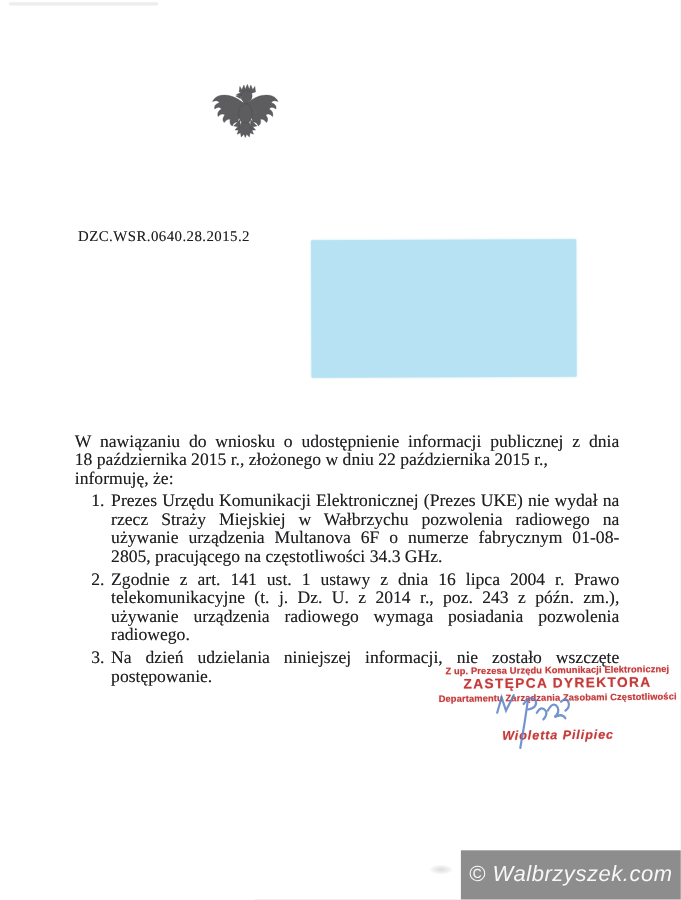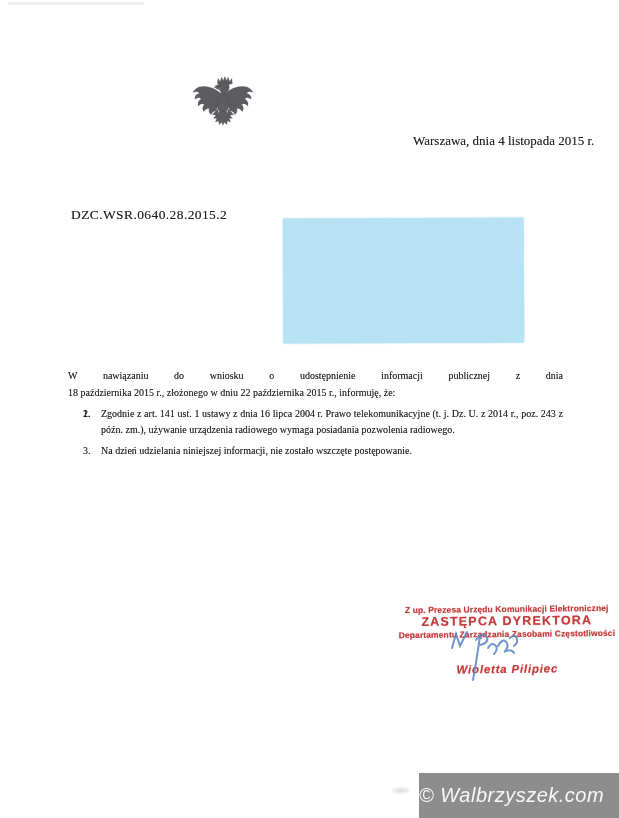--- a/index.html
+++ b/index.html
@@ -50,22 +50,22 @@
   
   .redaction{
     position:absolute;left:283px;top:218px;width:241px;height:125px;
     background:#b6e2f3;
     transform:rotate(-.2deg);
     border-radius:1px;
     box-shadow:0 0 2px rgba(182,226,243,.9);
   }
   
   .body-text{
-    position:absolute;left:68px;top:368px;width:495px;
-    font-size:10px;line-height:16.8px;
+    position:absolute;left:68px;top:394px;width:495px;
+    font-size:16px;line-height:16.8px;
     text-shadow:0 0 .4px rgba(0,0,0,.45);
   }
   .intro-line1{
     text-align:justify;
     text-align-last:justify;
     white-space:normal;
   }
   .intro-line2{text-align:left;font-family:Liberation Serif, serif;}
   .num-list{margin-top:3px;}
   .num-item{
@@ -94,21 +94,21 @@
     margin-top:24px;
   }
   .signature-svg{
     position:absolute;left:446px;top:628px;width:78px;height:58px;
     z-index:3;
   }
   
   .watermark{
     position:absolute;left:419px;top:773px;width:200px;height:45px;
     background:#8d8d8d;
-    display:flex;align-items:center;
+    display:flex;align-items:center;justify-content:center;
   }
   .watermark-text{
     color:#f7f7f7;
     font-family:"Liberation Sans", sans-serif;
     font-style:italic;
     font-size:20px;
     letter-spacing:.5px;
     white-space:nowrap;
   }
 </style>
@@ -134,32 +134,32 @@
       <ellipse cx="50" cy="49" rx="10" ry="15"></ellipse>
 
       <path d="M42,58 l-9,9 6,1 -4,5 8,0 z"></path>
       <path d="M58,58 l9,9 -6,1 4,5 -8,0 z"></path>
 
       <path d="M44,62 l-6,17 5,-2 1,6 4,-4 2,5 2,-5 4,4 1,-6 5,2 -6,-17 z"></path>
     </g>
   </svg>
 
 
-  <div class="dateline">Warszawa, dnia 4 listopada 2015 r.</div>
 
   <div class="reference">DZC.WSR.0640.28.2015.2</div>
 
   <div class="redaction"></div>
 
   <div class="body-text">
     <div class="intro-line1">W nawiązaniu do wniosku o udostępnienie informacji publicznej z dnia</div>
     <div class="intro-line2">18 października 2015 r., złożonego w dniu 22 października 2015 r., informuję, że:</div>
     <div class="num-list">
       <div class="num-item">
         <span class="num">1.</span>
+        <span>Prezes Urzędu Komunikacji Elektronicznej (Prezes UKE) nie wydał na rzecz Straży Miejskiej w Wałbrzychu pozwolenia radiowego na używanie urządzenia Multanova 6F o numerze fabrycznym 01-08-2805, pracującego na częstotliwości 34.3 GHz.</span>
       </div>
       <div class="num-item">
         <span class="num">2.</span>
         <span>Zgodnie z art. 141 ust. 1 ustawy z dnia 16 lipca 2004 r. Prawo telekomunikacyjne (t. j. Dz. U. z 2014 r., poz. 243 z późn. zm.), używanie urządzenia radiowego wymaga posiadania pozwolenia radiowego.</span>
       </div>
       <div class="num-item">
         <span class="num">3.</span>
         <span>Na dzień udzielania niniejszej informacji, nie zostało wszczęte postępowanie.</span>
       </div>
     </div>

